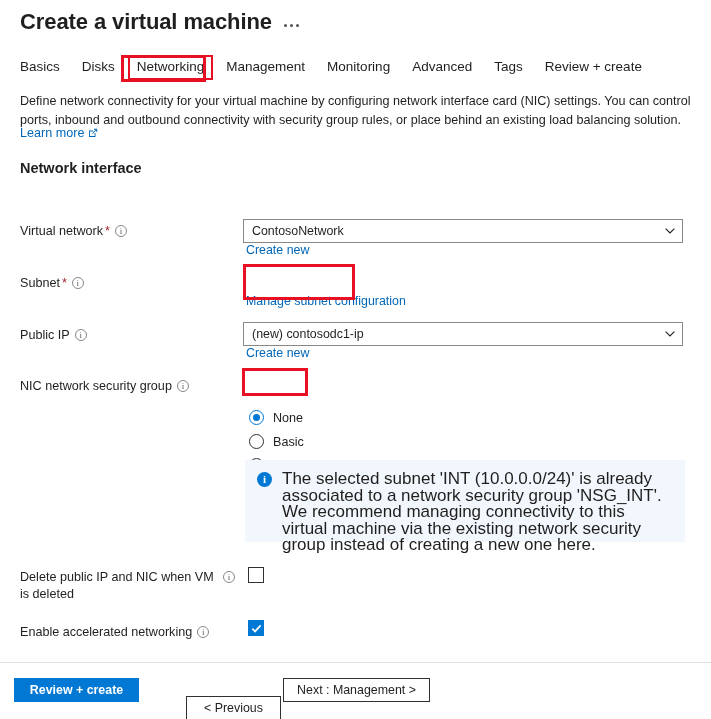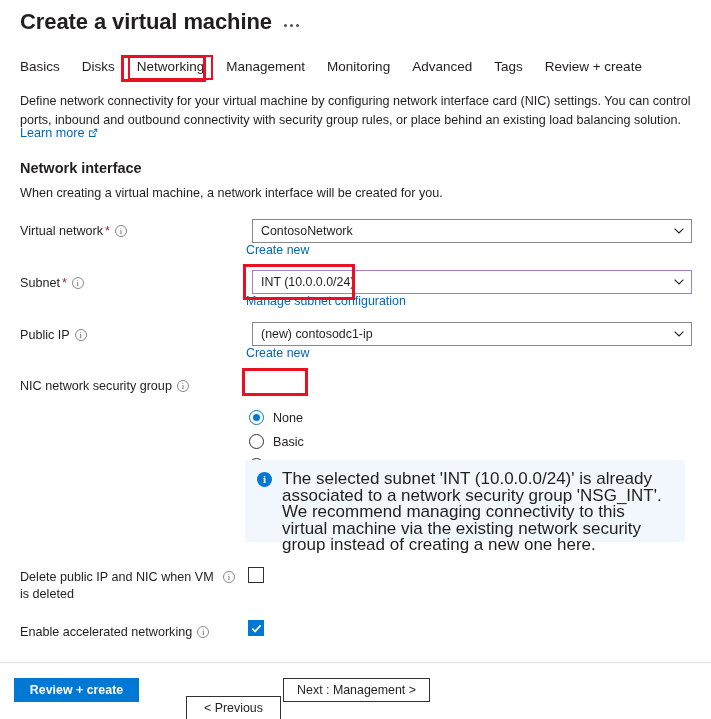--- a/index.html
+++ b/index.html
@@ -83,21 +83,21 @@
   .req { color: #a4262c; margin-left: -3px; }
   .info-i {
     display: inline-block; width: 12px; height: 12px;
     border: 1px solid #8a8886; border-radius: 50%;
     font-size: 9px; line-height: 10px; text-align: center;
     color: #605e5c; flex: none; margin-top: 2px;
     font-family: "Liberation Serif", serif;
   }
 
   .dropdown {
-    position: absolute; left: 252px; width: 440px; height: 24px;
+    position: absolute; left: 243px; width: 440px; height: 24px;
     border: 1px solid #8a8886; background: #ffffff;
     display: flex; align-items: center; justify-content: space-between;
     padding: 0 7px 0 8px; font-size: 12.4px; color: #201f1e; cursor: pointer;
   }
   .dropdown.focus-violet { border: 1px solid #a77ec4; }
   .chev { width: 10px; height: 6px; flex: none; }
 
   .sublink {
     position: absolute; left: 246px;
     font-size: 12.4px; color: #0067b8; cursor: pointer;
@@ -194,46 +194,39 @@
   <div class="intro">Define network connectivity for your virtual machine by configuring network interface card (NIC) settings. You can control ports, inbound and outbound connectivity with security group rules, or place behind an existing load balancing solution.</div>
   <div class="learn-more">
     <span>Learn more</span>
     <svg class="ext-icon" viewBox="0 0 10 10">
       <path d="M1 2.5h4.2v0.9H1.9v4.7h4.7V5h0.9v4.0H1z" fill="#0067b8"></path>
       <path d="M6.0 0.8H9.2V4.0H8.3V2.3L4.8 5.8 4.2 5.2 7.7 1.7H6.0z" fill="#0067b8"></path>
     </svg>
   </div>
 
   <div class="section-title">Network interface</div>
-  <div class="section-sub">When creating a virtual machine, a network interface will be created for you.</div>
 
   <div class="field-label" style="top:223px">
     <span>Virtual network</span>
     <span class="req">*</span>
     <span class="info-i">i</span>
   </div>
   <div class="dropdown" style="top:219px">
     <span>ContosoNetwork</span>
     <svg class="chev" viewBox="0 0 10 6">
       <path d="M0.6 0.6L5 5 9.4 0.6" stroke="#201f1e" stroke-width="1.1" fill="none"></path>
     </svg>
   </div>
   <div class="sublink" style="top:243px">Create new</div>
 
   <div class="field-label" style="top:275px">
     <span>Subnet</span>
     <span class="req">*</span>
     <span class="info-i">i</span>
   </div>
-  <div class="dropdown focus-violet" style="top:270px">
-    <span>INT (10.0.0.0/24)</span>
-    <svg class="chev" viewBox="0 0 10 6">
-      <path d="M0.6 0.6L5 5 9.4 0.6" stroke="#201f1e" stroke-width="1.1" fill="none"></path>
-    </svg>
-  </div>
   <div class="sublink" style="top:294px">Manage subnet configuration</div>
 
   <div class="field-label" style="top:327px">
     <span>Public IP</span>
     <span class="info-i">i</span>
   </div>
   <div class="dropdown" style="top:322px">
     <span>(new) contosodc1-ip</span>
     <svg class="chev" viewBox="0 0 10 6">
       <path d="M0.6 0.6L5 5 9.4 0.6" stroke="#201f1e" stroke-width="1.1" fill="none"></path>

